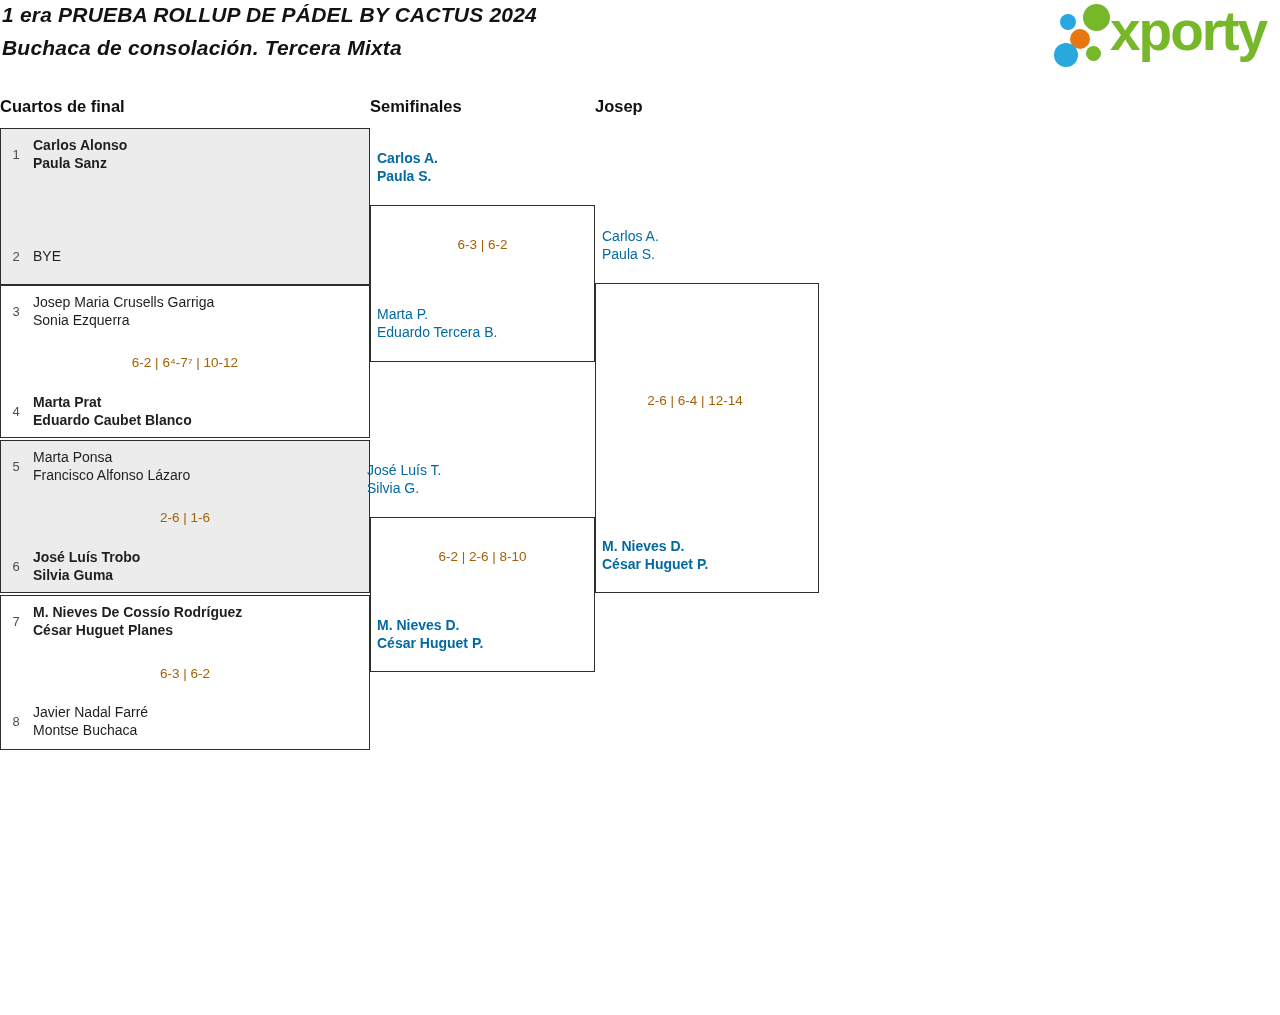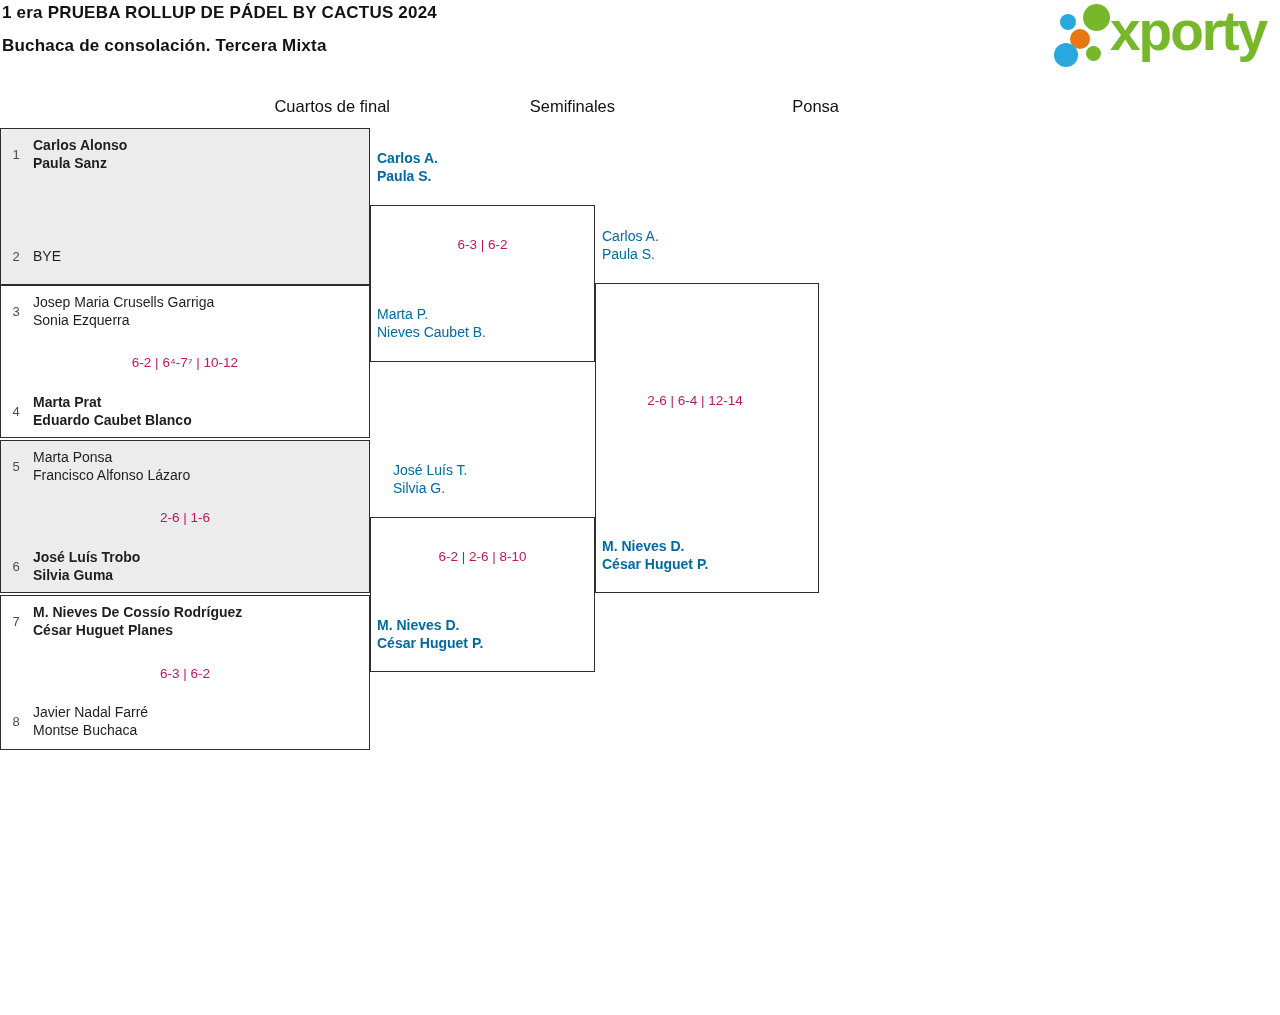--- a/index.html
+++ b/index.html
@@ -1,33 +1,33 @@
 <!DOCTYPE html>
 <html><head>
 <meta charset="utf-8">
 <style>
   * { margin:0; padding:0; box-sizing:border-box; }
   html,body { background:#ffffff; }
   body { font-family:"Liberation Sans","DejaVu Sans",sans-serif; color:#1f1f1f; }
   .page { position:relative; width:1280px; height:1015px; background:#fff; overflow:hidden; }
 
   
-  .title-line { position:absolute; left:2px; font-size:17px; font-weight:600; color:#131313;
-                white-space:nowrap; letter-spacing:0.2px; }
+  .title-line { position:absolute; left:2px; font-size:21px; font-weight:600; color:#131313;
+                white-space:nowrap; letter-spacing:0.2px;font-style:italic; }
   #title1 { top:3px; }
   #title2 { top:36px; }
 
   
   .dot { position:absolute; border-radius:50%; }
   .logo-text { position:absolute; left:1110px; top:0px; font-size:55px; line-height:62px;
                font-weight:700; letter-spacing:-2px; white-space:nowrap; }
 
   
-  .round-header { position:absolute; top:97px; text-align:right; font-size:16.5px;
-                  font-weight:400; color:#111;margin-left:20px; }
+  .round-header { position:absolute; top:97px; text-align:left; font-size:16.5px;
+                  font-weight:700; color:#111; }
 
   
   .box { position:absolute; border:1px solid #2e2e2e; }
   .qf  { left:0; width:370px; background:#fff; }
   .qf.gray { background:#ececec; }
   #qf0 { top:128px; height:157px; }
   #qf1 { top:285px; height:153px; }
   #qf2 { top:440px; height:153px; }
   #qf3 { top:595px; height:155px; }
   #sf0-box { left:370px; top:205px; width:225px; height:157px; background:transparent; }
@@ -37,32 +37,32 @@
   
   .slot { position:absolute; left:8px; right:6px; display:flex; align-items:center; gap:10px; }
   .slot-top { top:7px; }
   .slot-bottom { top:107px; }
   .slot-bye { top:118px; }
   .seed { flex:0 0 auto; width:14px; text-align:center; font-size:13px; color:#4d4d4d; }
   .names { font-size:14px; line-height:18px; color:#1f1f1f; }
   .bold .names, .names.bold, .team-label.bold { font-weight:700; }
 
   
-  .score { position:absolute; text-align:center; font-size:13.5px; color:#be185d; white-space:nowrap; }
+  .score { position:absolute; text-align:center; font-size:13.5px; color:#a16207; white-space:nowrap; }
   .qf .score { left:0; right:0; top:50%; transform:translateY(-50%); }
   .sf-score { left:370px; width:225px; }
   #sf0-score { top:237px; }
   #sf1-score { top:549px; }
   #final-score { left:595px; width:200px; top:393px; }
 
   
   .team-label { position:absolute; font-size:14px; line-height:18px; white-space:nowrap; color:#0369a1; }
   #sf0-top    { left:377px; top:149px; }
   #sf0-bottom { left:377px; top:305px; }
-  #sf1-top    { left:393px; top:461px; }
+  #sf1-top    { left:367px; top:461px; }
   #sf1-bottom { left:377px; top:616px; }
   #final-top    { left:602px; top:227px; }
   #final-bottom { left:602px; top:537px; }
 </style>
 </head>
 <body>
 
 <div class="page">
 
   <div class="title-line" id="title1">1 era PRUEBA ROLLUP DE PÁDEL BY CACTUS 2024</div>
@@ -72,21 +72,21 @@
     <span class="dot" style="left:1060px; top:14px; width:16px; height:16px; background:#29a8e0;"></span>
     <span class="dot" style="left:1083px; top:4px;  width:27px; height:27px; background:#76b82a;"></span>
     <span class="dot" style="left:1070px; top:29px; width:20px; height:20px; background:#e87711;"></span>
     <span class="dot" style="left:1054px; top:43px; width:24px; height:24px; background:#29a8e0;"></span>
     <span class="dot" style="left:1086px; top:46px; width:15px; height:15px; background:#76b82a;"></span>
     <span class="logo-text" style="color:#76b82a;">xporty</span>
   </div>
 
   <div class="round-header" style="left:0; width:370px;">Cuartos de final</div>
   <div class="round-header" style="left:370px; width:225px;">Semifinales</div>
-  <div class="round-header" style="left:595px; width:224px;">Ponsa</div>
+  <div class="round-header" style="left:595px; width:224px;">Josep</div>
 
   <div class="box qf gray" id="qf0">
     <div class="slot slot-top">
       <span class="seed">1</span>
       <div class="names bold">
         <div>Carlos Alonso</div>
         <div>Paula Sanz</div>
       </div>
     </div>
     <div class="slot slot-bye">
@@ -153,21 +153,21 @@
   </div>
 
   <div class="team-label bold" id="sf0-top">
     <div>Carlos A.</div>
     <div>Paula S.</div>
   </div>
   <div class="box" id="sf0-box"></div>
   <div class="score sf-score" id="sf0-score">6-3 | 6-2</div>
   <div class="team-label" id="sf0-bottom">
     <div>Marta P.</div>
-    <div>Nieves Caubet B.</div>
+    <div>Eduardo Tercera B.</div>
   </div>
 
   <div class="team-label" id="sf1-top">
     <div>José Luís T.</div>
     <div>Silvia G.</div>
   </div>
   <div class="box" id="sf1-box"></div>
   <div class="score sf-score" id="sf1-score">6-2 | 2-6 | 8-10</div>
   <div class="team-label bold" id="sf1-bottom">
     <div>M. Nieves D.</div>

